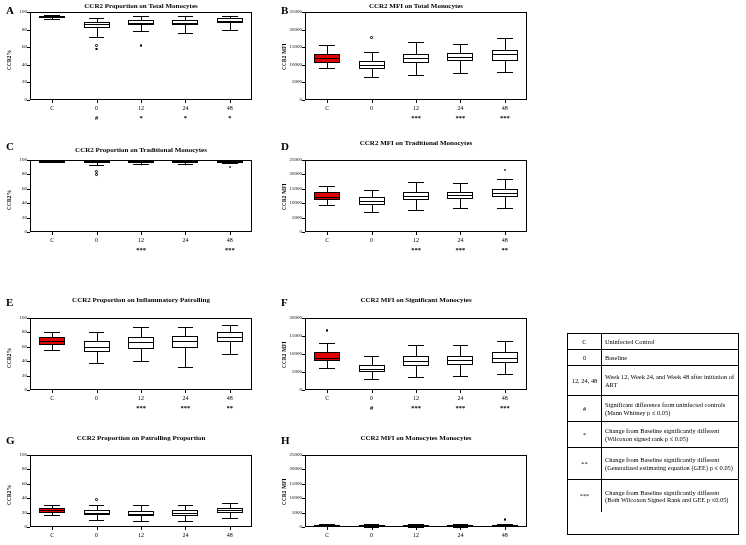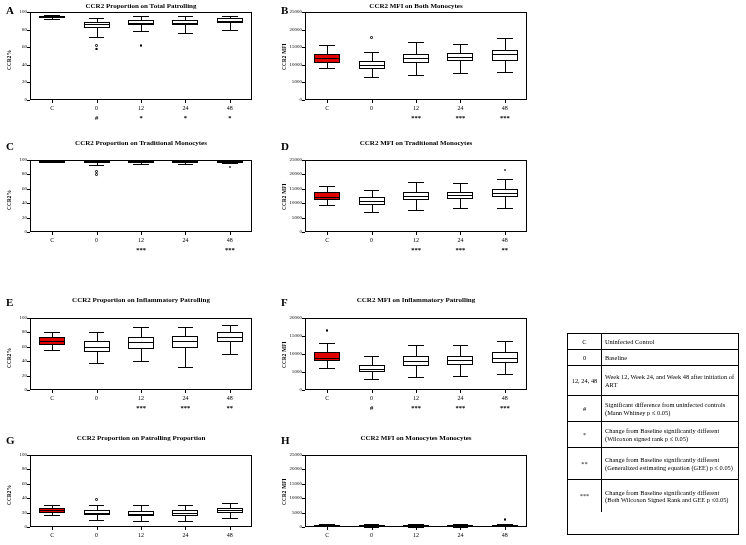--- a/index.html
+++ b/index.html
@@ -31,21 +31,21 @@
   .legend-row:last-child{border-bottom:none;}
   .legend-key{width:34px;flex:0 0 34px;border-right:1px solid #000;box-sizing:border-box;display:flex;align-items:center;justify-content:center;font-size:6.4px;text-align:center;padding:2px 1px;line-height:1.12;}
   .legend-val{flex:1;box-sizing:border-box;display:flex;align-items:center;font-size:6.4px;padding:2px 3px;line-height:1.15;}
 </style>
 </head>
 <body>
 
 <div class="page">
   <div id="panels-root">
       <div class="panel-letter" style="left: 6px; top: 4px;">A</div>
-      <div class="panel-title" style="left: 30px; top: 2px; width: 222px;">CCR2 Proportion on Total Patrolling</div>
+      <div class="panel-title" style="left: 30px; top: 2px; width: 222px;">CCR2 Proportion on Total Monocytes</div>
       <div class="plotbox" style="left: 30px; top: 12px; width: 222px; height: 88px;"></div>
       <div class="ylabel" style="left: 6px; top: 70px;">CCR2%</div>
       <div class="ytick" style="left: 9px; top: 9px; width: 18px;">100</div>
       <div class="ytickmark" style="left: 27px; top: 12px;"></div>
       <div class="ytick" style="left: 9px; top: 26.6px; width: 18px;">80</div>
       <div class="ytickmark" style="left: 27px; top: 29.6px;"></div>
       <div class="ytick" style="left: 9px; top: 44.2px; width: 18px;">60</div>
       <div class="ytickmark" style="left: 27px; top: 47.2px;"></div>
       <div class="ytick" style="left: 9px; top: 61.8px; width: 18px;">40</div>
       <div class="ytickmark" style="left: 27px; top: 64.8px;"></div>
@@ -104,21 +104,21 @@
       </div>
       <div class="bp">
         <div class="whisk" style="left: 229.8px; top: 15.52px; height: 2.64px;"></div>
         <div class="cap" style="left: 222px; top: 15.52px; width: 15.6px;"></div>
         <div class="whisk" style="left: 229.8px; top: 23.44px; height: 6.16px;"></div>
         <div class="cap" style="left: 222px; top: 29.6px; width: 15.6px;"></div>
         <div class="box" style="left: 216.8px; top: 18.16px; width: 26px; height: 5.28px;"></div>
         <div class="median" style="left: 216.8px; top: 20.8px; width: 26px;"></div>
       </div>
       <div class="panel-letter" style="left: 281px; top: 4px;">B</div>
-      <div class="panel-title" style="left: 305px; top: 2px; width: 222px;">CCR2 MFI on Both Monocytes</div>
+      <div class="panel-title" style="left: 305px; top: 2px; width: 222px;">CCR2 MFI on Total Monocytes</div>
       <div class="plotbox" style="left: 305px; top: 12px; width: 222px; height: 88px;"></div>
       <div class="ylabel" style="left: 281px; top: 70px;">CCR2 MFI</div>
       <div class="ytick" style="left: 284px; top: 9px; width: 18px;">25000</div>
       <div class="ytickmark" style="left: 302px; top: 12px;"></div>
       <div class="ytick" style="left: 284px; top: 26.6px; width: 18px;">20000</div>
       <div class="ytickmark" style="left: 302px; top: 29.6px;"></div>
       <div class="ytick" style="left: 284px; top: 44.2px; width: 18px;">15000</div>
       <div class="ytickmark" style="left: 302px; top: 47.2px;"></div>
       <div class="ytick" style="left: 284px; top: 61.8px; width: 18px;">10000</div>
       <div class="ytickmark" style="left: 302px; top: 64.8px;"></div>
@@ -174,21 +174,21 @@
       </div>
       <div class="bp">
         <div class="whisk" style="left: 504.8px; top: 38.4px; height: 11.616px;"></div>
         <div class="cap" style="left: 497px; top: 38.4px; width: 15.6px;"></div>
         <div class="whisk" style="left: 504.8px; top: 60.576px; height: 11.264px;"></div>
         <div class="cap" style="left: 497px; top: 71.84px; width: 15.6px;"></div>
         <div class="box" style="left: 491.8px; top: 50.016px; width: 26px; height: 10.56px;"></div>
         <div class="median" style="left: 491.8px; top: 54.24px; width: 26px;"></div>
       </div>
       <div class="panel-letter" style="left: 6px; top: 140px;">C</div>
-      <div class="panel-title" style="left: 30px; top: 139px; width: 222px;">CCR2 Proportion on Traditional Monocytes</div>
+      <div class="panel-title" style="left: 30px; top: 146px; width: 222px;">CCR2 Proportion on Traditional Monocytes</div>
       <div class="plotbox" style="left: 30px; top: 160px; width: 222px; height: 72px;"></div>
       <div class="ylabel" style="left: 6px; top: 210px;">CCR2%</div>
       <div class="ytick" style="left: 9px; top: 157px; width: 18px;">100</div>
       <div class="ytickmark" style="left: 27px; top: 160px;"></div>
       <div class="ytick" style="left: 9px; top: 171.4px; width: 18px;">80</div>
       <div class="ytickmark" style="left: 27px; top: 174.4px;"></div>
       <div class="ytick" style="left: 9px; top: 185.8px; width: 18px;">60</div>
       <div class="ytickmark" style="left: 27px; top: 188.8px;"></div>
       <div class="ytick" style="left: 9px; top: 200.2px; width: 18px;">40</div>
       <div class="ytickmark" style="left: 27px; top: 203.2px;"></div>
@@ -384,21 +384,21 @@
       </div>
       <div class="bp">
         <div class="whisk" style="left: 229.8px; top: 325.2px; height: 7.2px;"></div>
         <div class="cap" style="left: 222px; top: 325.2px; width: 15.6px;"></div>
         <div class="whisk" style="left: 229.8px; top: 341.76px; height: 12.24px;"></div>
         <div class="cap" style="left: 222px; top: 354px; width: 15.6px;"></div>
         <div class="box" style="left: 216.8px; top: 332.4px; width: 26px; height: 9.36px;"></div>
         <div class="median" style="left: 216.8px; top: 336.72px; width: 26px;"></div>
       </div>
       <div class="panel-letter" style="left: 281px; top: 296px;">F</div>
-      <div class="panel-title" style="left: 305px; top: 296px; width: 222px;">CCR2 MFI on Inflammatory Patrolling</div>
+      <div class="panel-title" style="left: 305px; top: 296px; width: 222px;">CCR2 MFI on Significant Monocytes</div>
       <div class="plotbox" style="left: 305px; top: 318px; width: 222px; height: 72px;"></div>
       <div class="ylabel" style="left: 281px; top: 368px;">CCR2 MFI</div>
       <div class="ytick" style="left: 284px; top: 315px; width: 18px;">20000</div>
       <div class="ytickmark" style="left: 302px; top: 318px;"></div>
       <div class="ytick" style="left: 284px; top: 333px; width: 18px;">15000</div>
       <div class="ytickmark" style="left: 302px; top: 336px;"></div>
       <div class="ytick" style="left: 284px; top: 351px; width: 18px;">10000</div>
       <div class="ytickmark" style="left: 302px; top: 354px;"></div>
       <div class="ytick" style="left: 284px; top: 369px; width: 18px;">5000</div>
       <div class="ytickmark" style="left: 302px; top: 372px;"></div>

